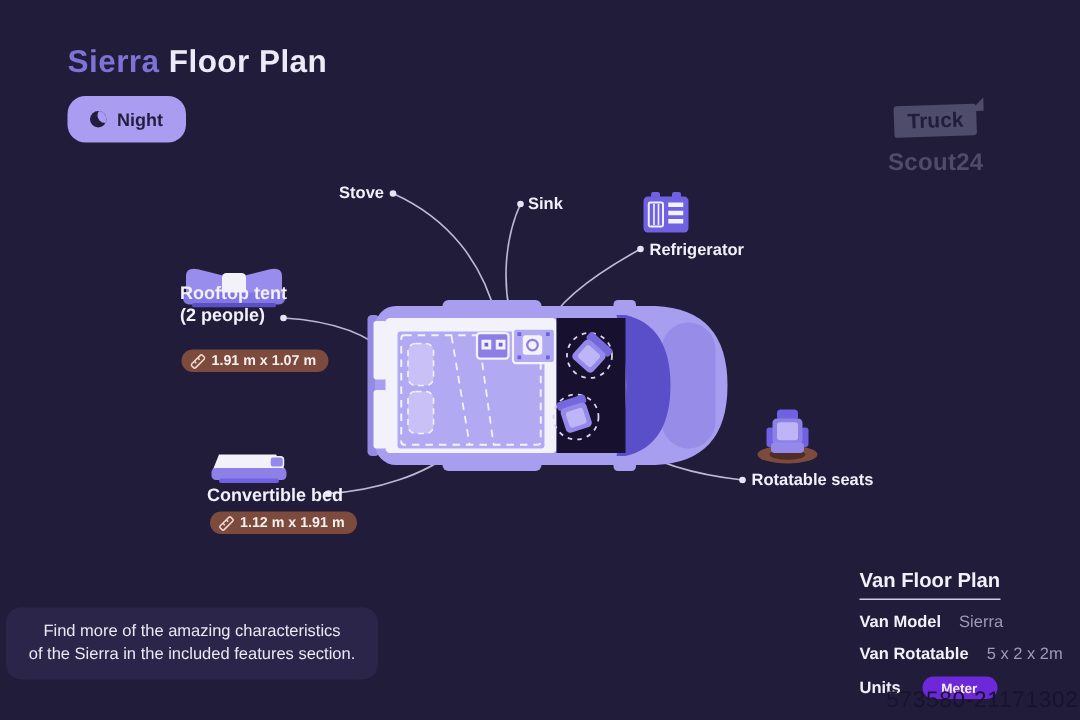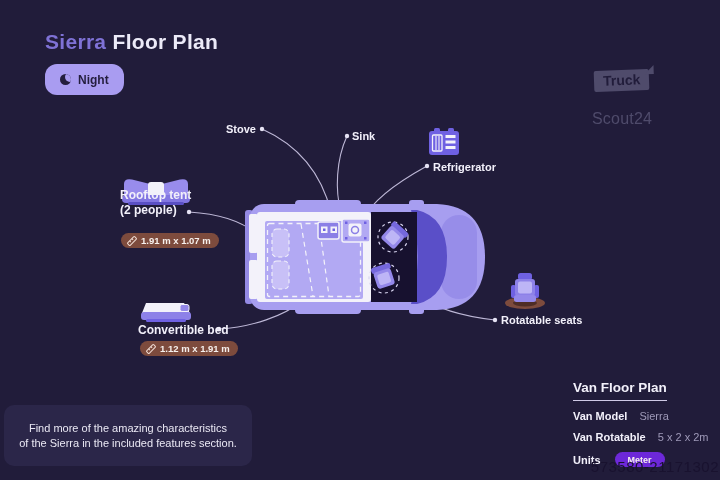--- a/index.html
+++ b/index.html
@@ -21,30 +21,30 @@
   .moon::after{content:"";position:absolute;left:4.5px;top:-2.5px;width:10px;height:10px;border-radius:50%;background:#a99cf1;}
   
   .logo{left:592px;top:70px;text-align:center;}
   .logo-box{
     position:relative;display:inline-block;background:#4f4b6b;color:#211c3a;
     font-size:14px;font-weight:700;padding:2px 9px 3px;border-radius:2px;
     transform:rotate(-2deg);
   }
   .logo-box::after{content:"";position:absolute;right:-5px;top:-4px;border-style:solid;
     border-width:0 0 9px 9px;border-color:transparent transparent #4f4b6b transparent;}
-  .logo-scout{color:#4f4b6b;font-size:16px;font-weight:400;margin-top:19px;letter-spacing:.2px;}
+  .logo-scout{color:#4f4b6b;font-size:16px;font-weight:700;margin-top:9px;letter-spacing:.2px;}
   
   .co-label{font-size:11px;font-weight:700;color:#f2f0fa;line-height:14px;}
   .dim-badge{
     display:inline-flex;align-items:center;gap:4px;background:#7d4b3d;color:#f7f1ee;
     font-size:9.5px;font-weight:700;padding:2px 8px 2px 6px;border-radius:9px;white-space:nowrap;
   }
   
   .note{
-    left:4px;top:405px;width:248px;height:61px;background:#2b2649;border-radius:10px;
+    left:4px;top:405px;width:248px;height:48px;background:#2b2649;border-radius:10px;
     color:#eae8f4;font-size:11px;line-height:15px;text-align:center;
     display:flex;flex-direction:column;justify-content:center;
   }
   
   .spec{left:573px;top:378px;width:140px;}
   .spec-title{display:inline-block;color:#f2f0fa;font-size:13.5px;font-weight:700;
     padding-bottom:5px;border-bottom:1.5px solid #cfcae6;}
   .spec-row{margin-top:9px;display:flex;align-items:center;white-space:nowrap;}
   .spec-label{color:#f2f0fa;font-size:11px;font-weight:700;}
   .spec-value{color:#9e99b8;font-size:11px;margin-left:12px;}

